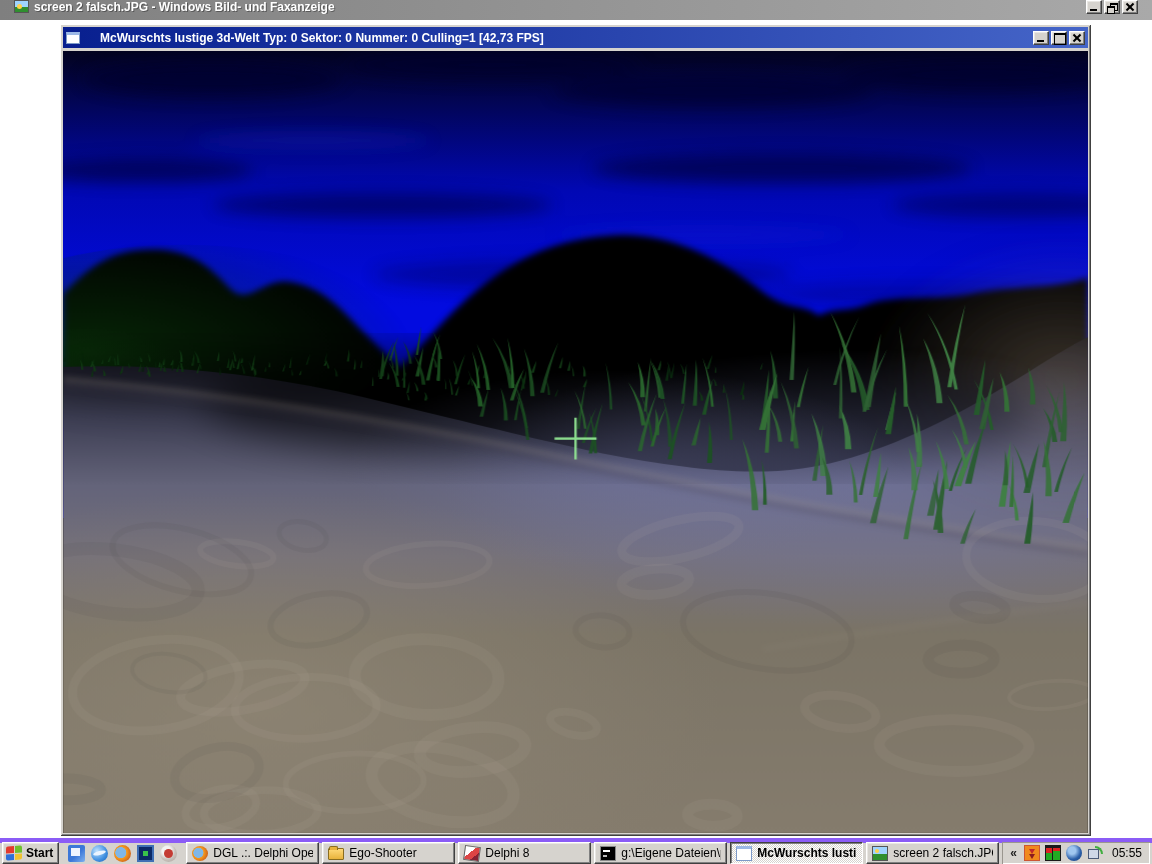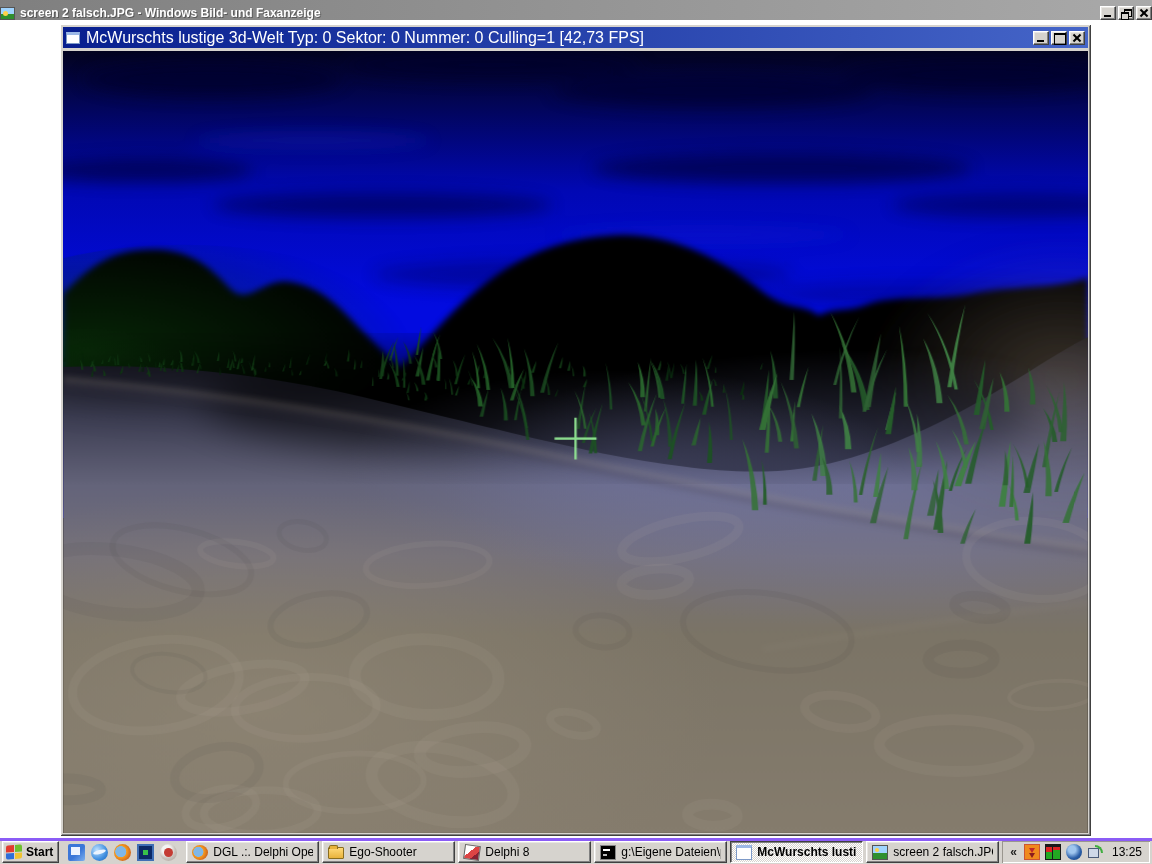--- a/index.html
+++ b/index.html
@@ -8,21 +8,21 @@
   .screen { position:relative; width:1152px; height:864px; background:#fff; }
 
   
   .raised { background:#d6d3ce; border:1px solid;
             border-color:#ffffff #404040 #404040 #ffffff;
             box-shadow: inset -1px -1px 0 #808080, inset 1px 1px 0 #e9e7e3; }
 
   
   .outer-titlebar { position:absolute; left:0; top:0; width:1152px; height:20px;
     background:linear-gradient(to right,#7f7f7f,#a9a9a9);
-    display:flex; align-items:flex-end; padding:0 0; }
+    display:flex; align-items:flex-start; padding:0 14px; }
   .outer-titlebar .title { color:#fff; font-size:12px; font-weight:bold;
     margin-left:5px; flex:1; white-space:nowrap; overflow:hidden;
     text-shadow:1px 1px 0 rgba(0,0,0,.35); }
   .pic-icon { width:15px; height:13px; position:relative; overflow:hidden;
     background:linear-gradient(#9fd4ff 0 55%, #2f8f2f 55% 100%);
     border:1px solid #555; }
   .pic-icon:before { content:""; position:absolute; left:2px; top:3px; width:5px; height:5px;
     background:#ffd24a; border-radius:50%; }
   .winbtn { width:16px; height:14px; margin-left:2px; position:relative; cursor:default; }
   .winbtn.min:before { content:""; position:absolute; left:3px; bottom:2px; width:7px; height:2px; background:#000; }
@@ -39,32 +39,32 @@
 
   .canvas { position:absolute; left:0; top:20px; width:1152px; height:818px; background:#ffffff; }
 
   
   .game-window { position:absolute; left:60px; top:4px; width:1031px; height:812px;
     background:#d6d3ce;
     box-shadow: inset 1px 1px 0 #ffffff, inset -1px -1px 0 #404040,
                 inset 2px 2px 0 #d6d3ce, inset -2px -2px 0 #808080; padding:3px; }
   .game-titlebar { height:21px; background:linear-gradient(to right,#081f8f,#4565c8);
     display:flex; align-items:center; padding:0 3px; }
-  .game-titlebar .title { color:#fff; font-size:16px; font-weight:normal; margin-left:6px; flex:1;
+  .game-titlebar .title { color:#fff; font-size:12px; font-weight:bold; margin-left:20px; flex:1;
     white-space:nowrap; overflow:hidden; }
   .form-icon { width:14px; height:12px; background:#fff; border:1px solid #7d9ac8;
     border-top:3px solid #9cb8e6; }
   .viewport { position:absolute; left:3px; top:27px; width:calc(100% - 6px);
     height:calc(100% - 30px); background:#000; overflow:hidden; }
   .viewport svg { display:block; width:100%; height:100%; }
 
   
   .taskbar { position:absolute; left:0; top:838px; width:1152px; height:26px;
-    background:#d6d3ce; border-top:3px solid #8b5cf6;
-    display:flex; align-items:flex-start; padding:0 2px; gap:3px; }
+    background:#d6d3ce; border-top:5px solid #8b5cf6;
+    display:flex; align-items:flex-end; padding:0 2px; gap:3px; }
   .start-btn { height:22px; padding:0 5px 0 3px; display:flex; align-items:center; gap:4px;
     font-weight:bold; font-size:12px; color:#000; }
   .start-flag { width:16px; height:14px; display:grid; grid-template:1fr 1fr / 1fr 1fr; gap:1px;
     transform:skewY(-4deg); }
   .start-flag i { display:block; }
   .start-flag i:nth-child(1){background:#e33a2e; border-radius:2px 0 0 0;}
   .start-flag i:nth-child(2){background:#6fbf2e; border-radius:0 2px 0 0;}
   .start-flag i:nth-child(3){background:#2e6fd8; border-radius:0 0 0 2px;}
   .start-flag i:nth-child(4){background:#f0c330; border-radius:0 0 2px 0;}
   .quick-launch { display:flex; align-items:center; gap:6px; padding:0 6px; height:22px; }
@@ -566,16 +566,16 @@
 
     <div class="tray">
       <span class="chevron">«</span>
       <span class="tray-ic ti-flashget"></span>
       <span class="tray-ic ti-meter">
           <i></i>
           <i></i>
         </span>
       <span class="tray-ic ti-globe"></span>
       <span class="tray-ic ti-network"></span>
-      <span class="clock">13:25</span>
+      <span class="clock">05:55</span>
     </div>
   </div>
 </div>
 
 </body></html>

